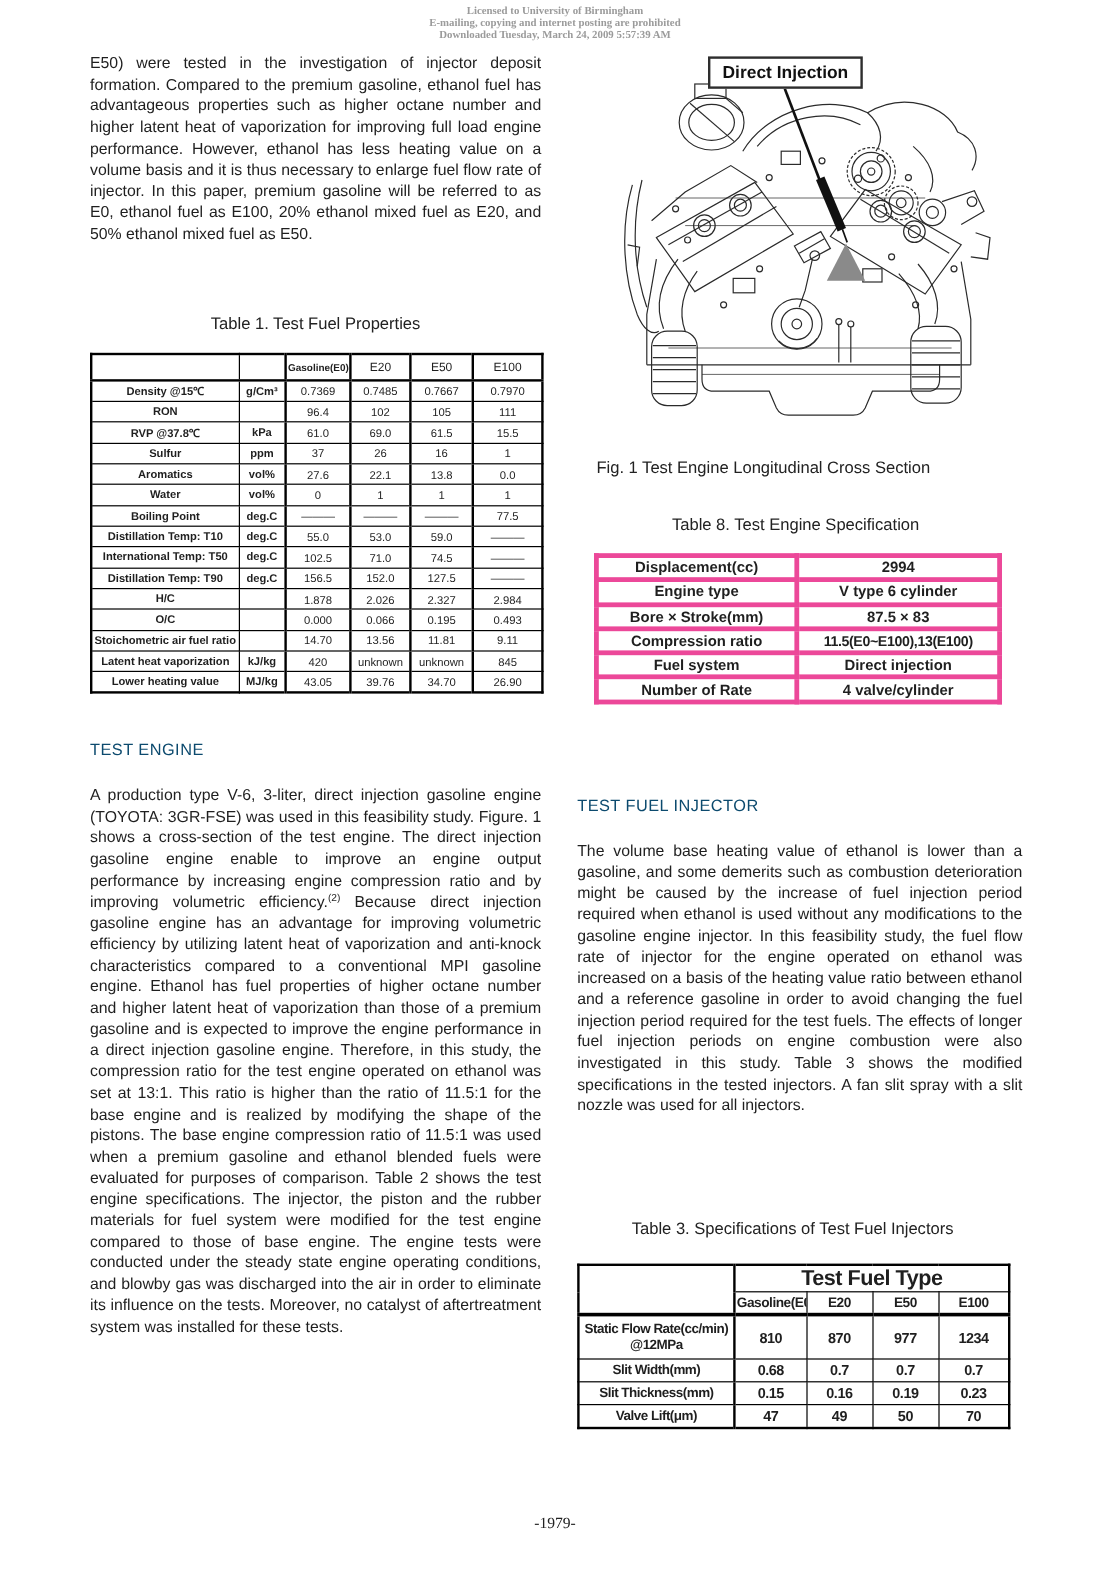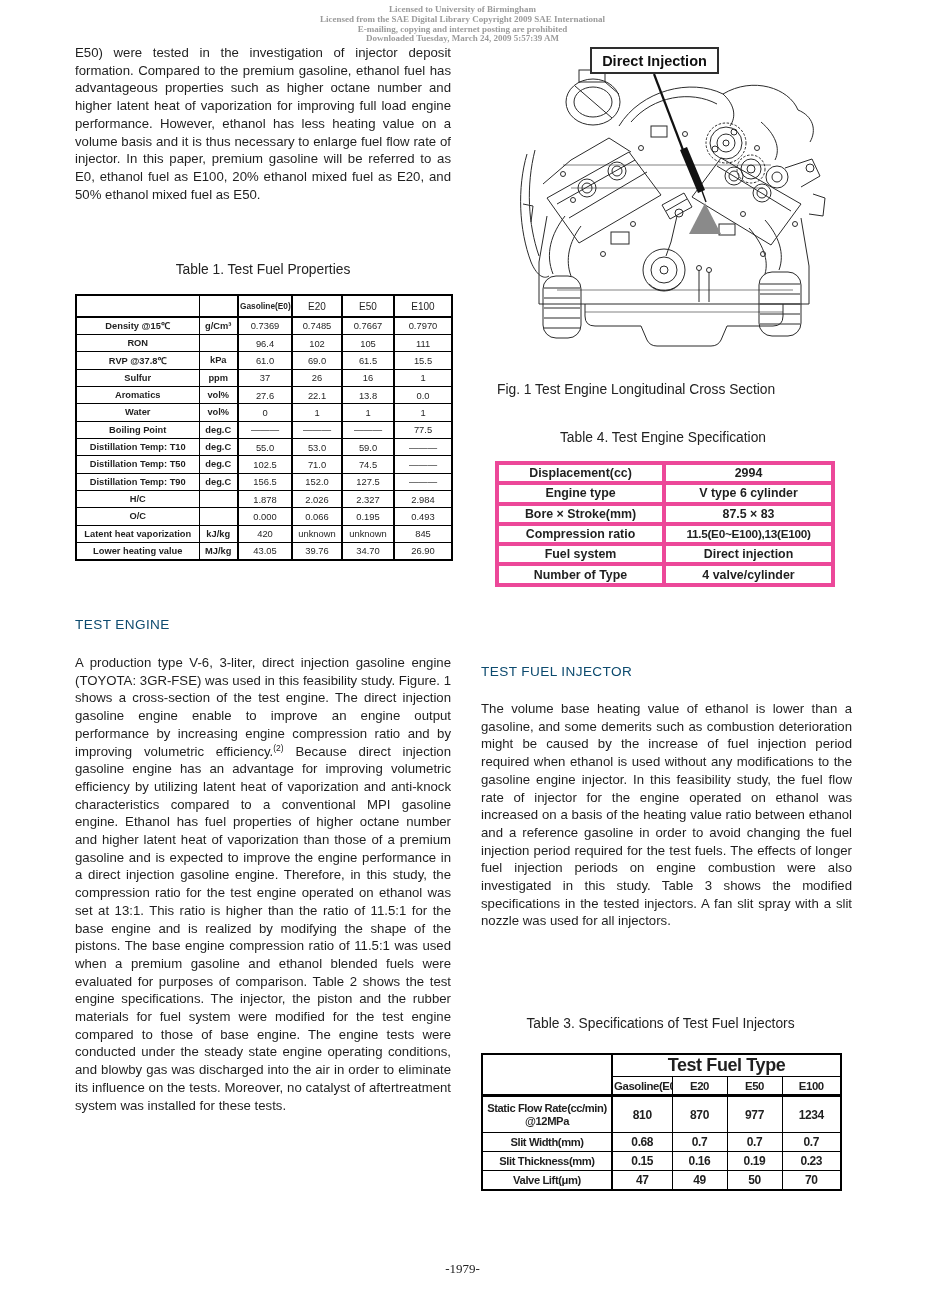--- a/index.html
+++ b/index.html
@@ -62,21 +62,20 @@
     font-weight:bold; font-size:14.5px; color:#111; background:#fff; z-index:3; }
 
   .page-num { top:1261px; left:0; width:925px; text-align:center;
     font-family:"Liberation Serif", serif; font-size:13px; color:#222; }
 </style>
 </head>
 <body>
 
 <div class="abs license">
   <div>Licensed to University of Birmingham</div>
-  <div>Licensed from the SAE Digital Library Copyright 2009 SAE International</div>
   <div>E-mailing, copying and internet posting are prohibited</div>
   <div>Downloaded Tuesday, March 24, 2009 5:57:39 AM</div>
 </div>
 
 <p class="abs para" style="left:75px; top:44px; width:376px;">E50) were tested in the investigation of injector deposit formation. Compared to the premium gasoline, ethanol fuel has advantageous properties such as higher octane number and higher latent heat of vaporization for improving full load engine performance. However, ethanol has less heating value on a volume basis and it is thus necessary to enlarge fuel flow rate of injector. In this paper, premium gasoline will be referred to as E0, ethanol fuel as E100, 20% ethanol mixed fuel as E20, and 50% ethanol mixed fuel as E50.</p>
 
 <div class="abs tbl-title" style="left:75px; top:262px; width:376px;">Table 1. Test Fuel Properties</div>
 
 <table id="table1" class="abs">
   <colgroup>
@@ -156,21 +155,21 @@
       </tr>
       <tr>
         <td>Distillation Temp: T10</td>
         <td>deg.C</td>
         <td>55.0</td>
         <td>53.0</td>
         <td>59.0</td>
         <td>———</td>
       </tr>
       <tr>
-        <td>Distillation Temp: T50</td>
+        <td>International Temp: T50</td>
         <td>deg.C</td>
         <td>102.5</td>
         <td>71.0</td>
         <td>74.5</td>
         <td>———</td>
       </tr>
       <tr>
         <td>Distillation Temp: T90</td>
         <td>deg.C</td>
         <td>156.5</td>
@@ -186,20 +185,28 @@
         <td>2.327</td>
         <td>2.984</td>
       </tr>
       <tr>
         <td>O/C</td>
         <td></td>
         <td>0.000</td>
         <td>0.066</td>
         <td>0.195</td>
         <td>0.493</td>
+      </tr>
+      <tr>
+        <td>Stoichometric air fuel ratio</td>
+        <td></td>
+        <td>14.70</td>
+        <td>13.56</td>
+        <td>11.81</td>
+        <td>9.11</td>
       </tr>
       <tr>
         <td>Latent heat vaporization</td>
         <td>kJ/kg</td>
         <td>420</td>
         <td>unknown</td>
         <td>unknown</td>
         <td>845</td>
       </tr>
       <tr>
@@ -329,21 +336,21 @@
     <rect x="206" y="160" width="16" height="11"></rect>
   </g>
   <line x1="141" y1="10" x2="170" y2="86" stroke="#111" stroke-width="2.2"></line>
   <polygon points="167,86 174,83 192,126 185,129" fill="#111" stroke="none"></polygon>
   <line x1="189" y1="127" x2="193" y2="138" stroke="#111" stroke-width="1.4"></line>
   <polygon points="192,139 176,170 208,170" fill="#8a8a8a" stroke="none"></polygon>
 </svg>
 
 <div class="abs fig-caption" style="left:497px; top:382px;">Fig. 1 Test Engine Longitudinal Cross Section</div>
 
-<div class="abs tbl-title" style="left:495px; top:430px; width:336px;">Table 4. Test Engine Specification</div>
+<div class="abs tbl-title" style="left:495px; top:430px; width:336px;">Table 8. Test Engine Specification</div>
 
 <table id="table2" class="abs">
   <colgroup>
       <col style="width:167px">
       <col style="width:169px">
     </colgroup>
   <tbody>
       <tr>
         <td>Displacement(cc)</td>
         <td>2994</td>
@@ -358,21 +365,21 @@
       </tr>
       <tr>
         <td>Compression ratio</td>
         <td>11.5(E0~E100),13(E100)</td>
       </tr>
       <tr>
         <td>Fuel system</td>
         <td>Direct injection</td>
       </tr>
       <tr>
-        <td>Number of Type</td>
+        <td>Number of Rate</td>
         <td>4 valve/cylinder</td>
       </tr>
     </tbody>
 </table>
 
 <div class="abs heading" style="left:481px; top:664px;">TEST FUEL INJECTOR</div>
 
 <p class="abs para" style="left:481px; top:700px; width:371px;">The volume base heating value of ethanol is lower than a gasoline, and some demerits such as combustion deterioration might be caused by the increase of fuel injection period required when ethanol is used without any modifications to the gasoline engine injector. In this feasibility study, the fuel flow rate of injector for the engine operated on ethanol was increased on a basis of the heating value ratio between ethanol and a reference gasoline in order to avoid changing the fuel injection period required for the test fuels. The effects of longer fuel injection periods on engine combustion were also investigated in this study. Table 3 shows the modified specifications in the tested injectors. A fan slit spray with a slit nozzle was used for all injectors.</p>
 
 <div class="abs tbl-title" style="left:481px; top:1016px; width:359px;">Table 3. Specifications of Test Fuel Injectors</div>

